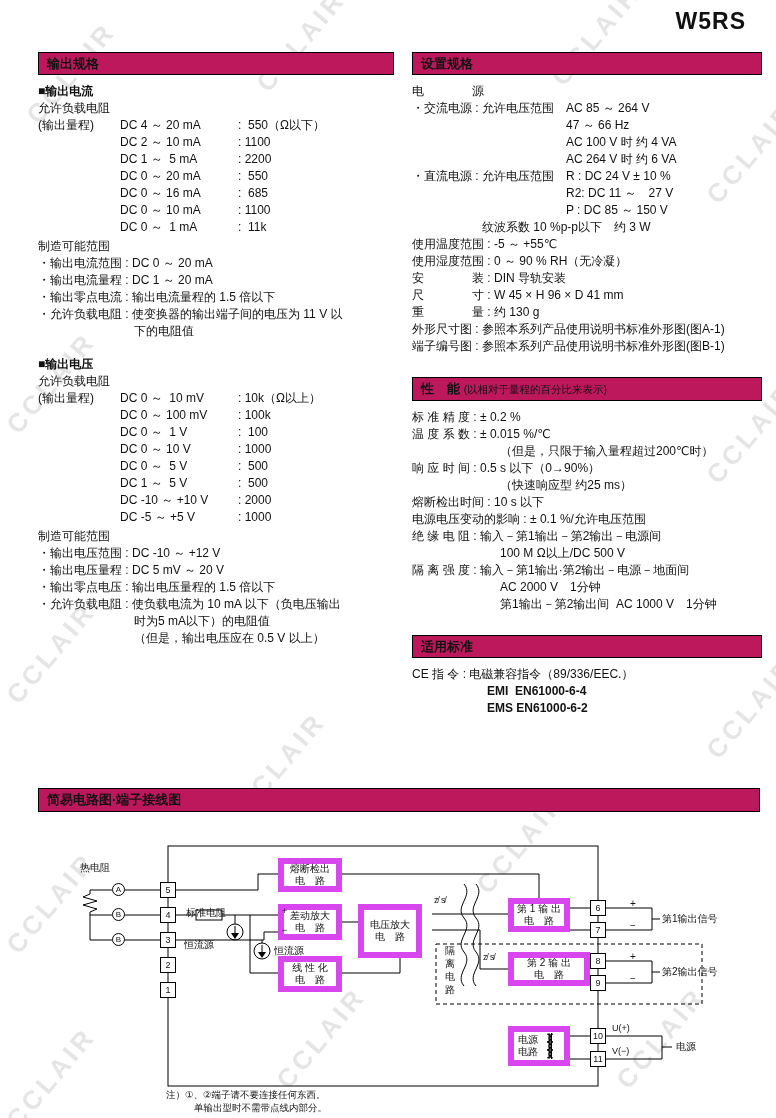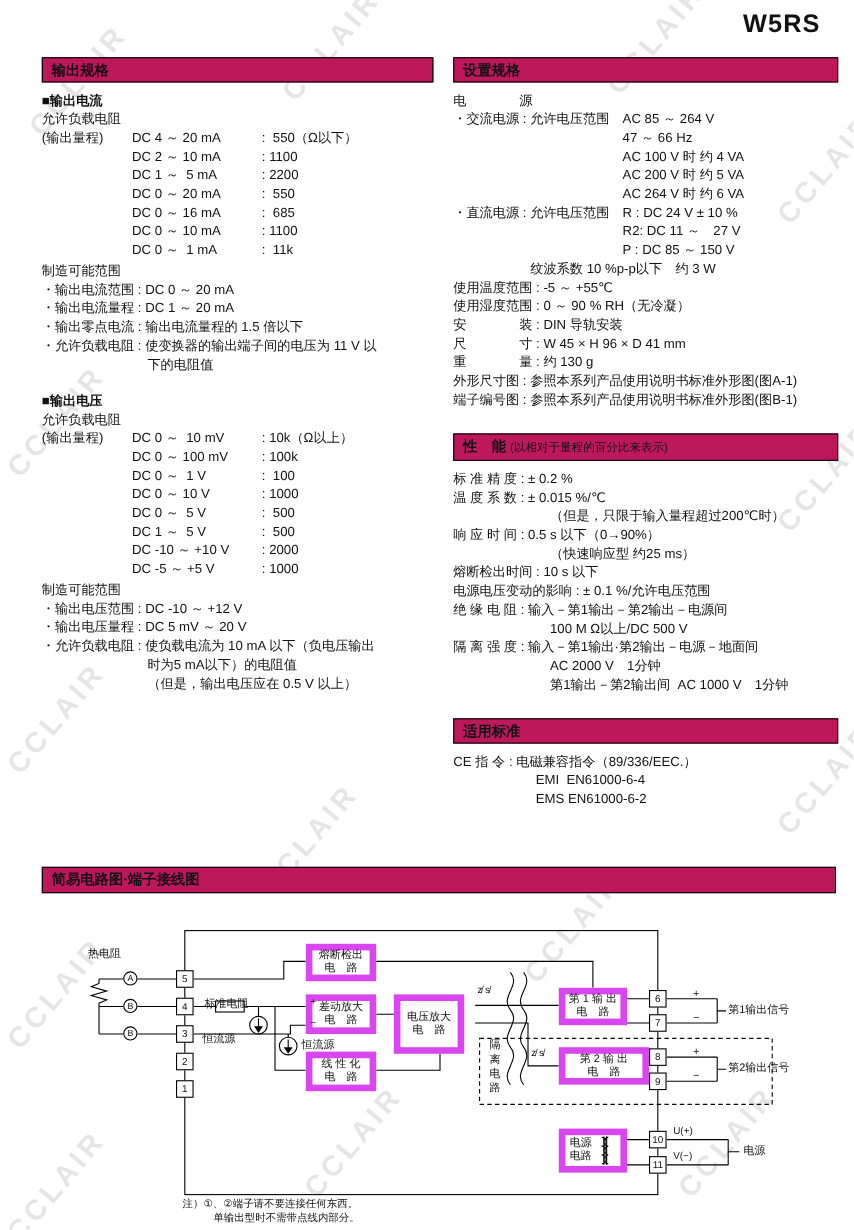--- a/index.html
+++ b/index.html
@@ -18,21 +18,21 @@
   .sec-header { border:1px solid #000; background:#be185d; font-size:13px;
                 font-weight:bold; padding:2px 8px; margin-bottom:8px; }
   .sec-header .note { font-weight:normal; font-size:10.5px; }
   .h-bold { font-weight:bold; }
   .spec-table { margin-bottom:2px; }
   .srow { display:flex; }
   .srow .c1 { width:82px; flex:none; }
   .srow .c2 { width:118px; flex:none; white-space:pre; }
   .srow .c3 { white-space:pre; }
   .line { white-space:pre-wrap; }
-  .i70 { padding-left:70px; } .i75 { padding-left:75px; } .i88 { padding-left:88px; }
+  .i70 { padding-left:70px; } .i75 { padding-left:75px;font-weight:bold; } .i88 { padding-left:88px; }
   .i96 { padding-left:96px; } .i154 { padding-left:154px; }
   .gap  { height:16px; }
   .gap2 { height:22px; }
   .bottom { position:absolute; left:38px; top:788px; width:722px; }
   .diagram { position:absolute; left:28px; top:818px; width:730px; height:300px;
              font-size:10px; line-height:12px; }
   .diagram svg.wires { position:absolute; left:0; top:0; }
   .blk { position:absolute; border:6px solid #d946ef; background:#fff; display:flex;
          align-items:center; justify-content:center; text-align:center;
          white-space:pre-line; font-size:10px; line-height:12px; }
@@ -167,34 +167,34 @@
       <div class="srow">
           <span class="c1"></span>
           <span class="c2">DC -5 ～ +5 V</span>
           <span class="c3">: 1000</span>
         </div>
     </div>
 
     <div class="line">制造可能范围</div>
     <div class="line">・输出电压范围 : DC -10 ～ +12 V</div>
     <div class="line">・输出电压量程 : DC 5 mV ～ 20 V</div>
+    <div class="line">・输出零点电压 : 输出电压量程的 1.5 倍以下</div>
     <div class="line">・允许负载电阻 : 使负载电流为 10 mA 以下（负电压输出</div>
     <div class="line i96">时为5 mA以下）的电阻值</div>
     <div class="line i96">（但是，输出电压应在 0.5 V 以上）</div>
   </div>
 
   <div class="col right">
     <div class="sec-header">
       <span>设置规格</span>
     </div>
     <div class="line">电　　　　源</div>
     <div class="line">・交流电源 : 允许电压范围　AC 85 ～ 264 V</div>
     <div class="line i154">47 ～ 66 Hz</div>
     <div class="line i154">AC 100 V 时 约 4 VA</div>
-    <div class="line i154">AC 200 V 时 约 5 VA</div>
     <div class="line i154">AC 264 V 时 约 6 VA</div>
     <div class="line">・直流电源 : 允许电压范围　R : DC 24 V ± 10 %</div>
     <div class="line i154">R2: DC 11 ～　27 V</div>
     <div class="line i154">P : DC 85 ～ 150 V</div>
     <div class="line i70">纹波系数 10 %p-p以下　约 3 W</div>
     <div class="line">使用温度范围 : -5 ～ +55℃</div>
     <div class="line">使用湿度范围 : 0 ～ 90 % RH（无冷凝）</div>
     <div class="line">安　　　　装 : DIN 导轨安装</div>
     <div class="line">尺　　　　寸 : W 45 × H 96 × D 41 mm</div>
     <div class="line">重　　　　量 : 约 130 g</div>

